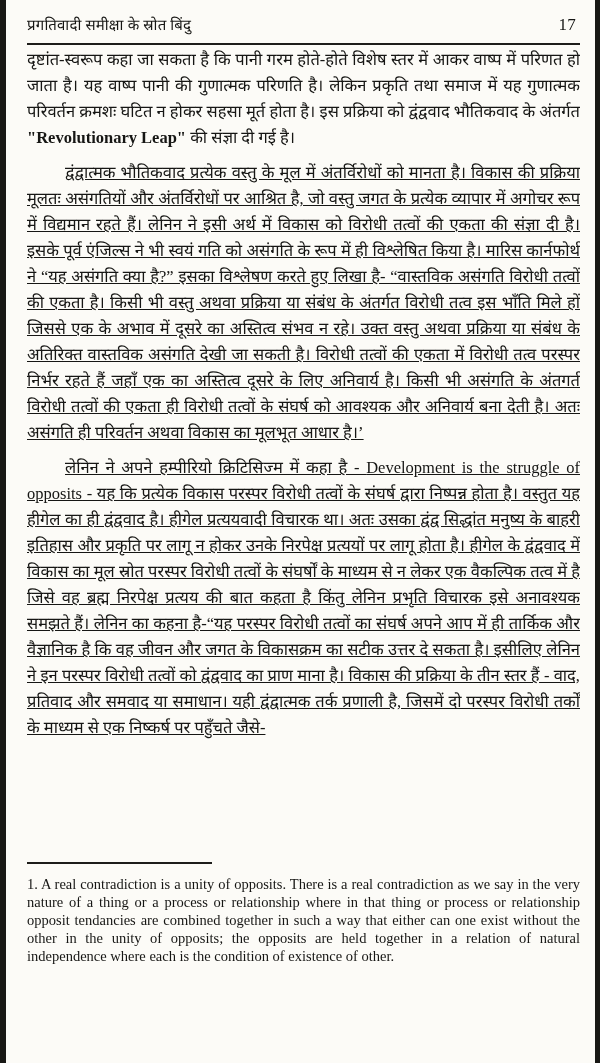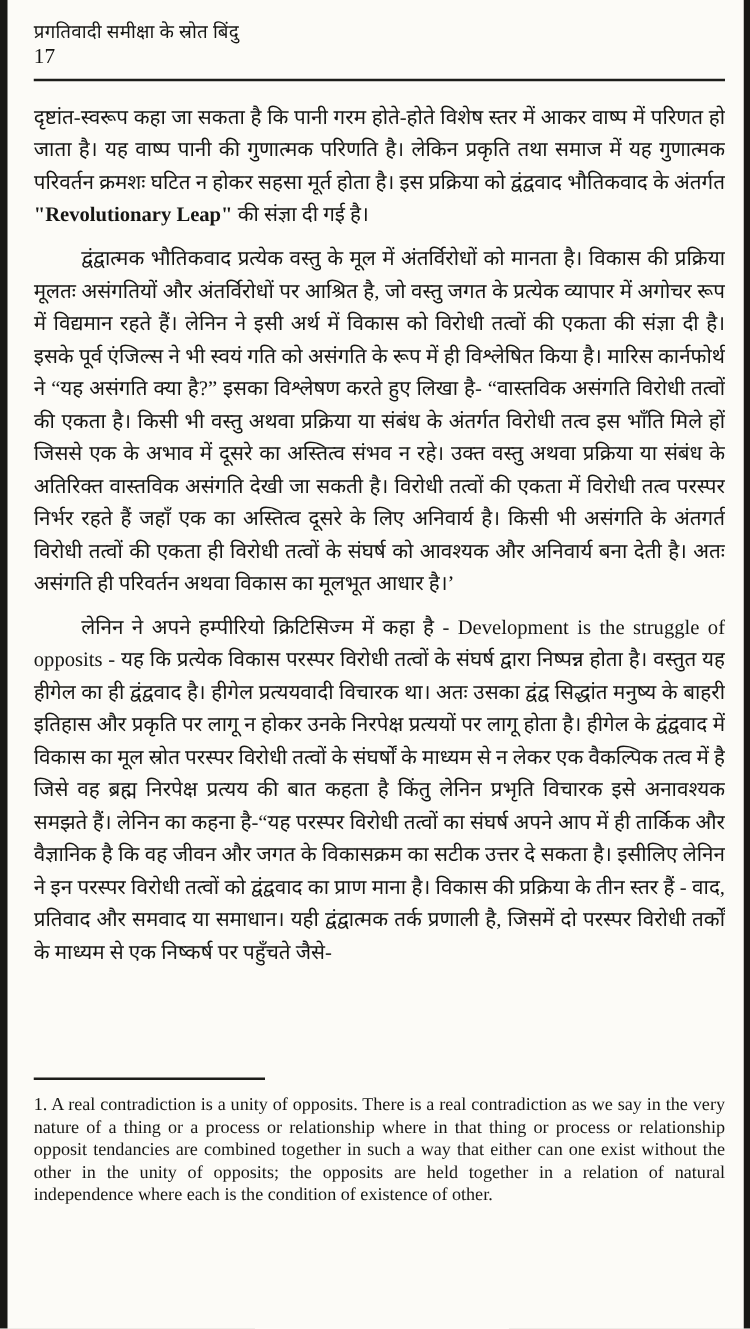--- a/index.html
+++ b/index.html
@@ -19,43 +19,42 @@
   .scan-edge.right { right: 0; width: 5px; }
 
   .content { position: relative; padding: 14px 20px 0 27px; box-sizing: border-box; height: 100%; }
 
   .header {
     display: flex;
     justify-content: space-between;
     align-items: baseline;
     font-size: 15px;
     letter-spacing: 0.2px;
-    flex-direction: column;
   }
   .header-title { font-size: 15px; }
   .page-number  { font-size: 17px; padding-right: 4px; }
 
   .header-rule {
     border: none;
     border-top: 2px solid #1d1d1a;
     margin: 8px 0 0 0;
   }
 
   .body-area {
-    margin-top: 16px;
+    margin-top: 2px;
     height: 794px;
     overflow: hidden;
   }
   .body-area p {
     margin: 0;
     font-size: 16.5px;
     line-height: 26px;
     text-align: justify;
   }
-  .body-area p.indent { text-indent: 38px; margin-top: 9px; }
+  .body-area p.indent { text-indent: 38px; margin-top: 9px; text-decoration: underline; }
   .en { font-family: "Liberation Serif", serif; }
   .bold { font-weight: bold; }
 
   .footnote-area {
     position: absolute;
     left: 27px;
     right: 20px;
     top: 862px;
   }
   .footnote-rule {

